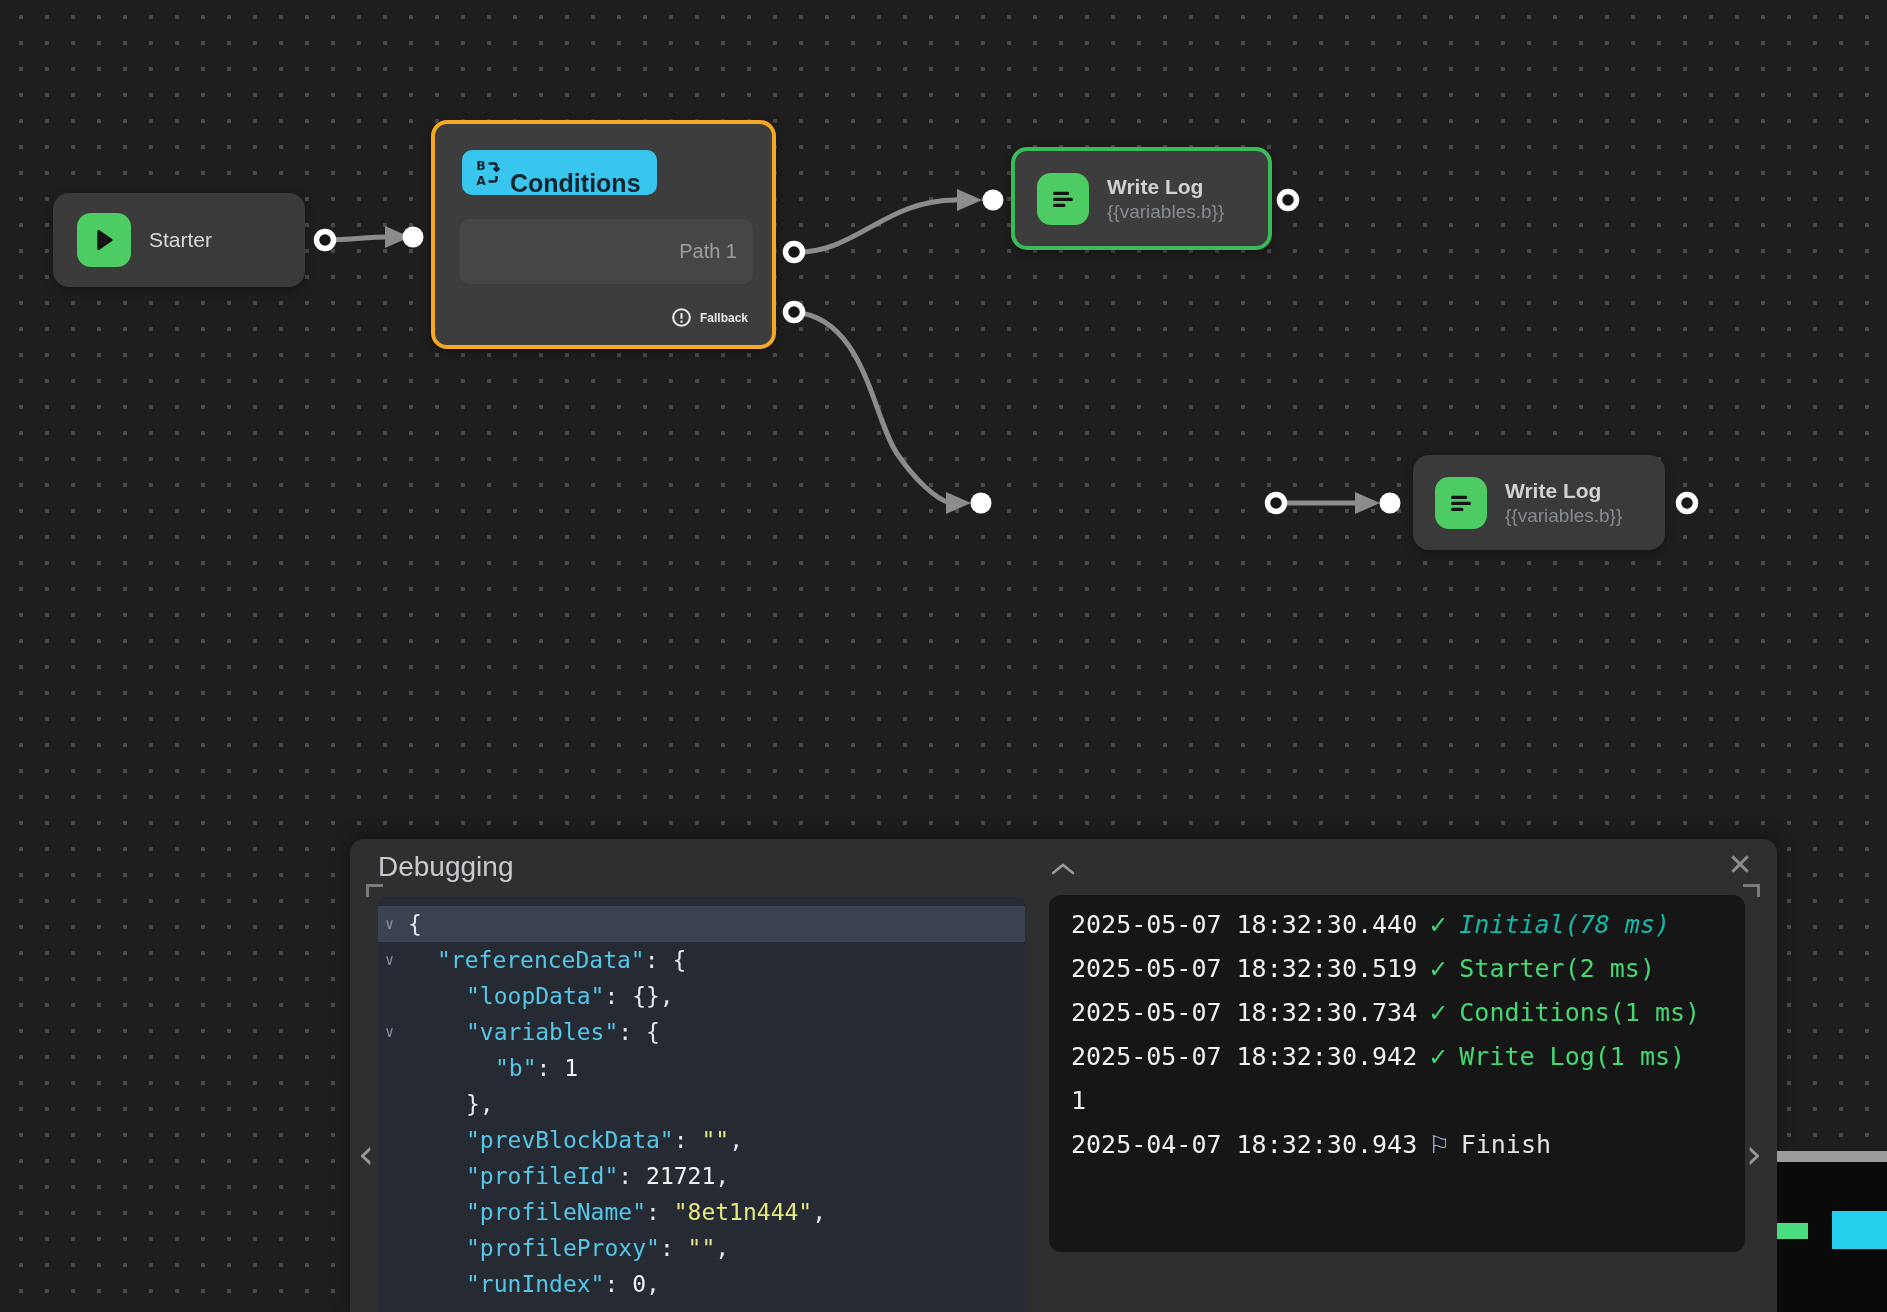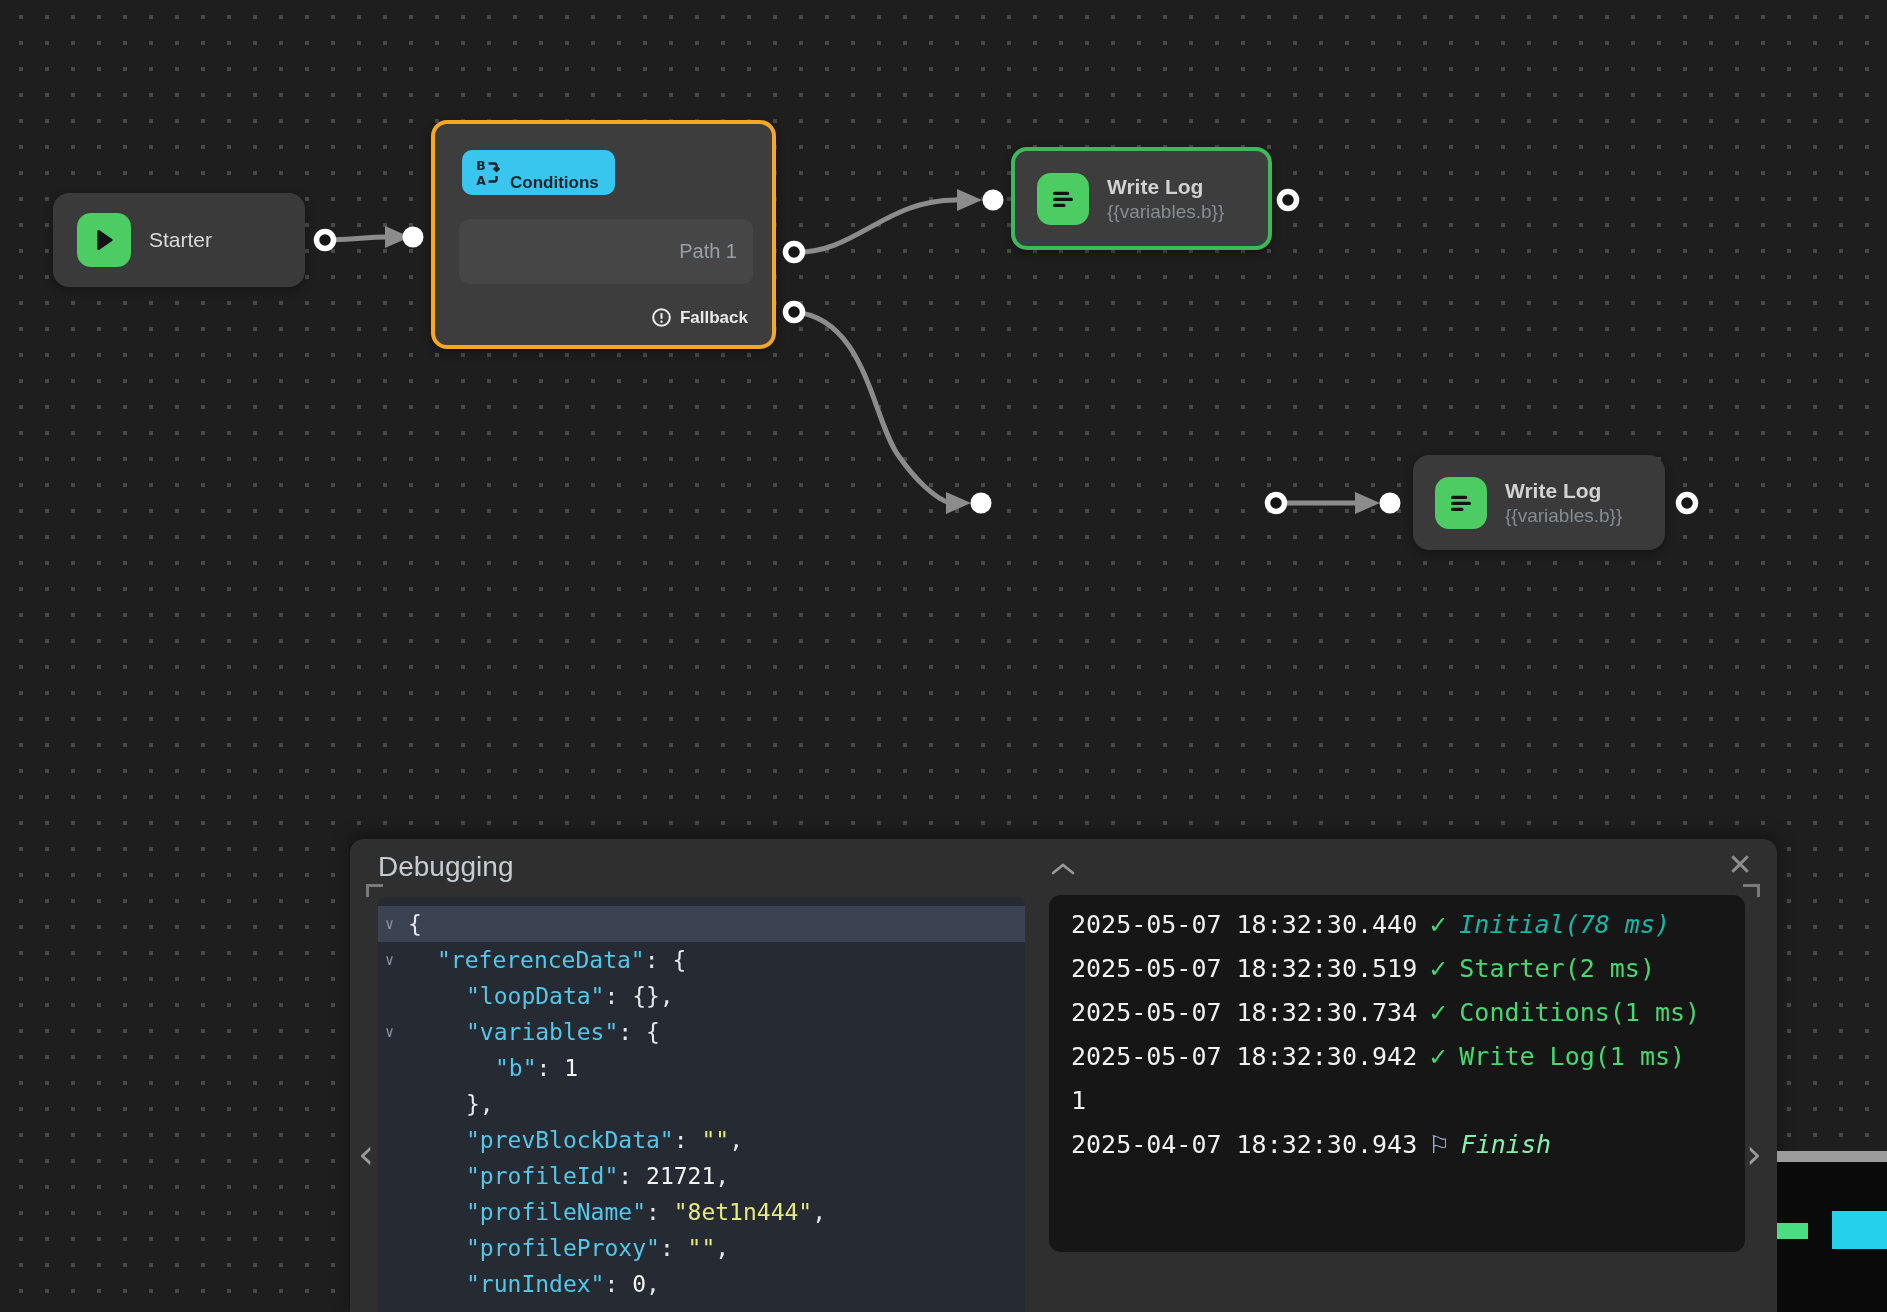--- a/index.html
+++ b/index.html
@@ -20,26 +20,26 @@
   
   #node-starter { left:53px; top:193px; width:252px; height:94px; padding:0 0 0 24px; gap:18px; }
   #node-starter .node-icon { width:54px; height:54px; background:#4ccc63; }
   #node-starter .node-label { color:#d9d9d9; font-size:21px; font-weight:500; }
 
   
   #node-conditions { left:431px; top:120px; width:345px; height:229px;
                      border:4px solid #f6a723; background:#3d3d3d; display:block; }
   .cond-badge { position:absolute; left:27px; top:26px; height:45px; padding:0 16px 0 12px;
                 background:#38c6ef; border-radius:10px; display:flex; align-items:center; gap:9px; }
-  .cond-badge span { color:#16242d; font-size:17px; font-weight:700;margin-top:21px; }
+  .cond-badge span { color:#16242d; font-size:25px; font-weight:700;margin-top:21px; }
   .cond-path { position:absolute; left:24px; top:95px; width:294px; height:65px; background:#464646;
                border-radius:10px; display:flex; align-items:center; justify-content:flex-end; padding-right:16px; }
   .cond-path span { color:#99a0a6; font-size:20px; }
   .cond-fallback { position:absolute; right:24px; bottom:17px; display:flex; align-items:center; gap:8px; }
-  .cond-fallback span { color:#e9e9e9; font-size:17px; font-weight:700; }
+  .cond-fallback span { color:#e9e9e9; font-size:12px; font-weight:700; }
 
   
   .card { padding:0 0 0 22px; gap:18px; }
   #node-writelog-top { left:1011px; top:147px; width:261px; height:103px;
                        border:4px solid #3aba5a; background:#3d3d3d; }
   #node-writelog-bottom { left:1413px; top:455px; width:252px; height:95px; }
   #node-insertdata { left:1002px; top:454px; width:253px; height:95px; background:#363636; }
   .card .node-icon { width:52px; height:52px; }
   .icon-green { background:#4ccc63; }
   .icon-orange { background:#f49d3f; }
@@ -199,21 +199,21 @@
       <div class="json-row" style="padding-left: 88px;"><span style="color: rgb(85, 199, 232);">"profileName"</span><span style="color: rgb(228, 231, 236);">: </span><span style="color: rgb(229, 233, 126);">"8et1n444"</span><span style="color: rgb(228, 231, 236);">,</span></div>
       <div class="json-row" style="padding-left: 88px;"><span style="color: rgb(85, 199, 232);">"profileProxy"</span><span style="color: rgb(228, 231, 236);">: </span><span style="color: rgb(229, 233, 126);">""</span><span style="color: rgb(228, 231, 236);">,</span></div>
       <div class="json-row" style="padding-left: 88px;"><span style="color: rgb(85, 199, 232);">"runIndex"</span><span style="color: rgb(228, 231, 236);">: </span><span style="color: rgb(242, 243, 245);">0</span><span style="color: rgb(228, 231, 236);">,</span></div>
     </div>
   <div class="log-panel">
       <div class="log-row"><span class="log-time">2025-05-07 18:32:30.440</span><span class="log-icon" style="color: rgb(71, 216, 116);">✓</span><span style="color: #14b8a6; font-style: italic;">Initial(78 ms)</span></div>
       <div class="log-row"><span class="log-time">2025-05-07 18:32:30.519</span><span class="log-icon" style="color: rgb(71, 216, 116);">✓</span><span style="color: rgb(71, 216, 116);">Starter(2 ms)</span></div>
       <div class="log-row"><span class="log-time">2025-05-07 18:32:30.734</span><span class="log-icon" style="color: rgb(71, 216, 116);">✓</span><span style="color: rgb(71, 216, 116);">Conditions(1 ms)</span></div>
       <div class="log-row"><span class="log-time">2025-05-07 18:32:30.942</span><span class="log-icon" style="color: rgb(71, 216, 116);">✓</span><span style="color: rgb(71, 216, 116);">Write Log(1 ms)</span></div>
       <div class="log-row"><span style="color: rgb(240, 240, 240);">1</span></div>
-      <div class="log-row"><span class="log-time">2025-04-07 18:32:30.943</span><span class="log-icon" style="color: rgb(166, 197, 247);">⚐</span><span style="color: #86efac; font-style: italic;">Finish</span></div>
+      <div class="log-row"><span class="log-time">2025-04-07 18:32:30.943</span><span class="log-icon" style="color: rgb(166, 197, 247);">⚐</span><span style="color: #e5e5e5;">Finish</span></div>
     </div>
 
   <div class="scroll-left">‹</div>
   <div class="scroll-right">›</div>
 </div>
 
 <div class="minimap" style="background: rgb(10, 10, 10);">
     <div class="mm-block" style="left: 0px; top: 0px; width: 110px; height: 11px; background: rgb(156, 156, 156);"></div>
     <div class="mm-block" style="left: 0px; top: 72px; width: 31px; height: 16px; background: rgb(74, 222, 128);"></div>
     <div class="mm-block" style="left: 55px; top: 60px; width: 55px; height: 38px; background: rgb(37, 208, 237);"></div>

